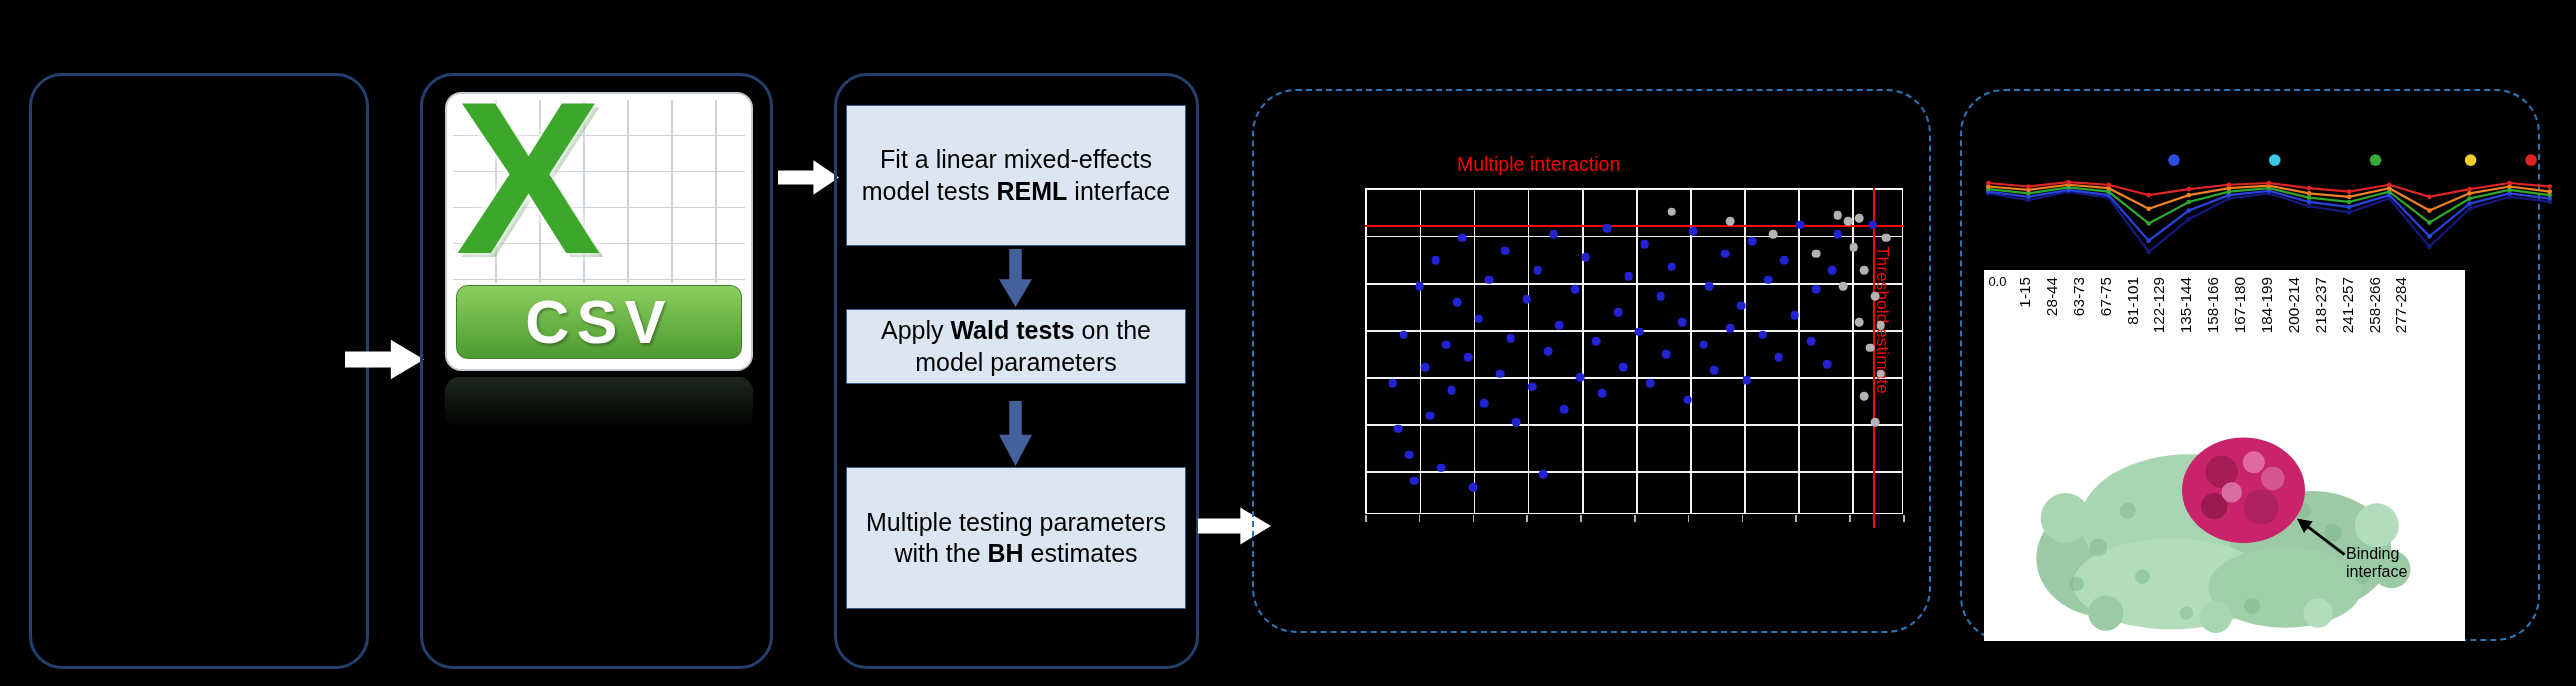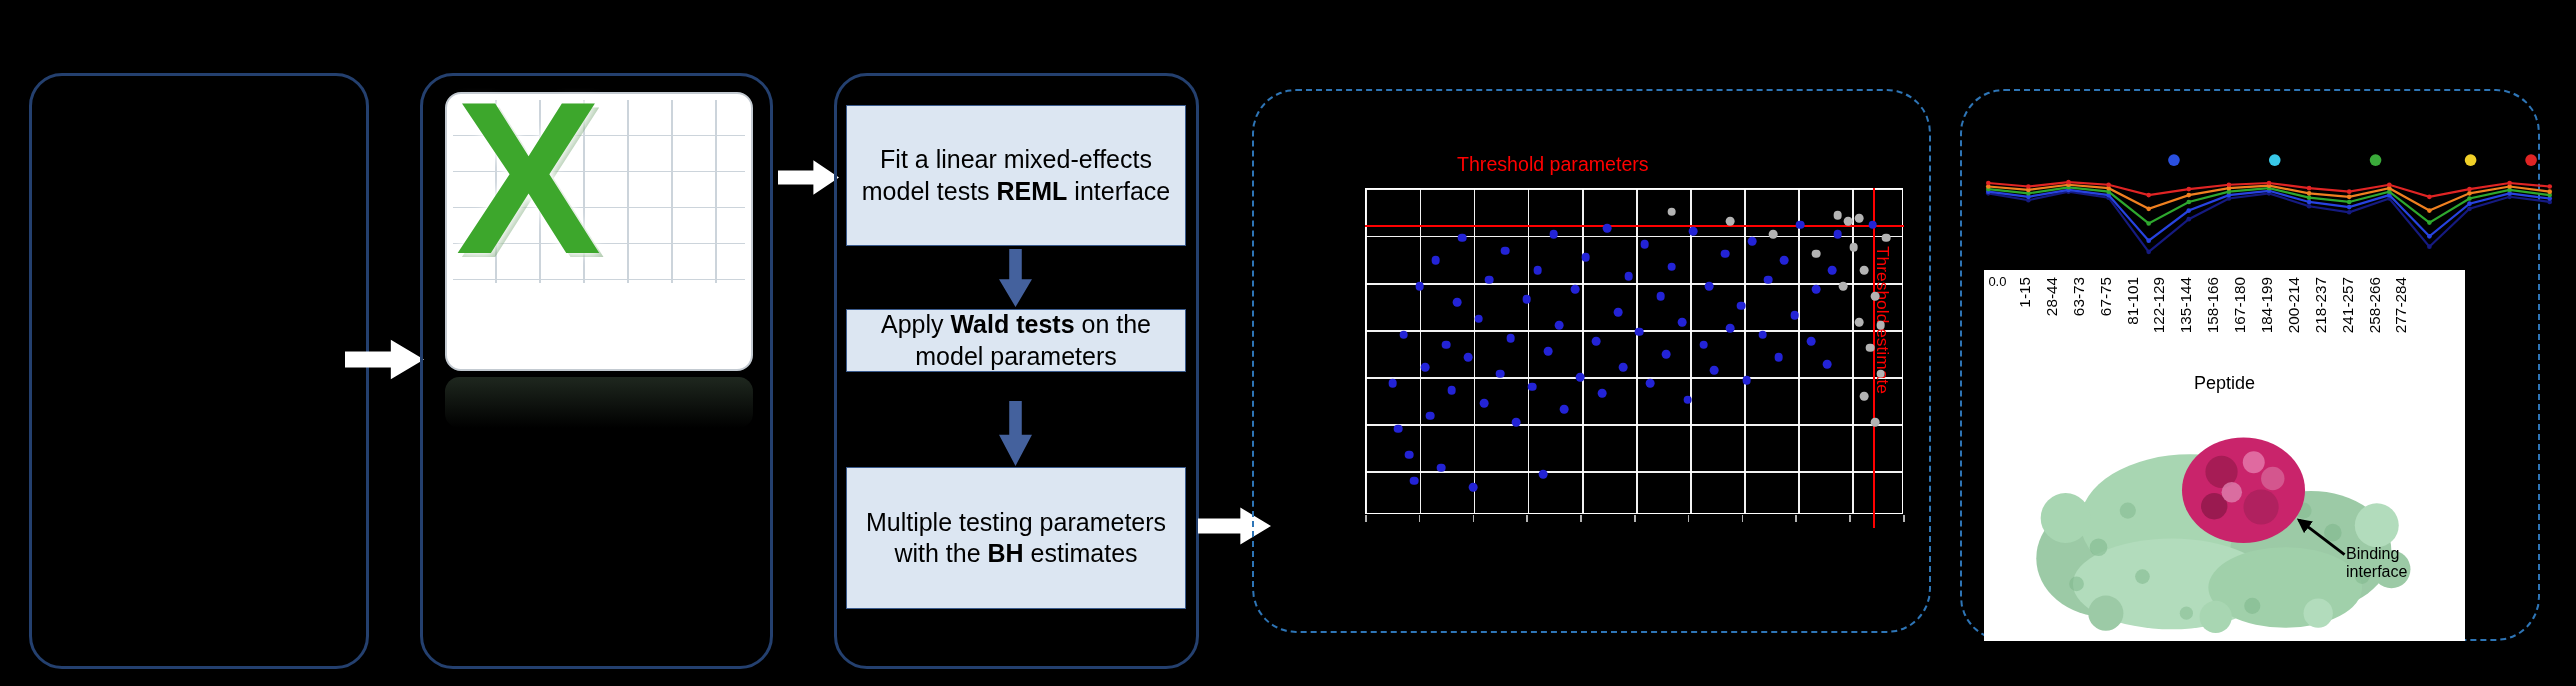--- a/index.html
+++ b/index.html
@@ -12,21 +12,21 @@
   #panel3{left:834px;top:73px;width:365px;height:596px;}
   #panel4{left:1252px;top:89px;width:679px;height:544px;}
   #panel5{left:1960px;top:89px;width:580px;height:552px;}
   .h-arrow{position:absolute;background:#fff;clip-path:polygon(0 33%,58% 33%,58% 8%,100% 50%,58% 92%,58% 67%,0 67%);}
   #arrow1{left:345px;top:336px;width:79px;height:47px;}
   #arrow2{left:778px;top:157px;width:61px;height:41px;}
   #arrow3{left:1198px;top:504px;width:73px;height:44px;}
   .step-box{position:absolute;left:846px;width:340px;background:#dce6f2;border:1.5px solid #3a5a8c;color:#000;
     font-size:25px;line-height:1.25;display:flex;align-items:center;justify-content:center;text-align:center;padding:5.8px 10.2px;}
   #box1{top:105px;height:141px;}
-  #box2{top:309px;height:63px;}
+  #box2{top:309px;height:75px;}
   #box3{top:467px;height:142px;}
   .v-arrow{position:absolute;left:999px;width:33px;background:#44619d;clip-path:polygon(31% 0,69% 0,69% 52%,100% 52%,50% 100%,0 52%,31% 52%);}
   #varrow1{top:249px;height:58px;}
   #varrow2{top:401px;height:65px;}
   
   .csv-icon{position:absolute;left:445px;top:92px;width:308px;height:279px;background:#fff;border:2.2px solid #c3cad1;border-radius:16px;box-shadow:0 4.4px 13px rgba(0,0,0,.5);}
   .csv-grid{position:absolute;left:5.8px;right:5.8px;top:5.8px;height:183px;
     background:repeating-linear-gradient(to right,transparent 0,transparent 42px,#ccd4db 42px,#ccd4db 44px),
                repeating-linear-gradient(to bottom,transparent 0,transparent 35px,#ccd4db 35px,#ccd4db 36px);}
   .csv-x{position:absolute;left:8.7px;top:-25px;font-size:218px;font-weight:bold;color:#3da72c;line-height:1;
@@ -63,20 +63,21 @@
 <body>
 
 <div class="panel solid" id="panel1"></div>
 
 <div class="h-arrow" id="arrow1"></div>
 
 <div class="panel solid" id="panel2"></div>
 <div class="csv-icon">
   <div class="csv-grid"></div>
   <div class="csv-x">X</div>
+  <div class="csv-banner">CSV</div>
 </div>
 <div class="csv-reflection"></div>
 
 <div class="h-arrow" id="arrow2"></div>
 
 <div class="panel solid" id="panel3"></div>
 <div class="step-box" id="box1">
   <div><span>Fit a linear mixed-effects model tests </span><b>REML</b><span> interface</span></div>
 </div>
 <div class="v-arrow" id="varrow1"></div>
@@ -84,21 +85,21 @@
   <div><span>Apply </span><b>Wald tests</b><span> on the model parameters</span></div>
 </div>
 <div class="v-arrow" id="varrow2"></div>
 <div class="step-box" id="box3">
   <div><span>Multiple testing parameters with the </span><b>BH</b><span> estimates</span></div>
 </div>
 
 <div class="h-arrow" id="arrow3"></div>
 
 <div class="panel dashed" id="panel4"></div>
-<div class="scatter-title">Threshold parameters</div>
+<div class="scatter-title">Multiple interaction</div>
 <div id="scatter-plot">
   <div id="th-h" class="th-line-h" style="top: 11%;"></div>
   <div id="th-v" class="th-line-v" style="left: 94.5%;"></div>
   <div id="scatter-dots">
       <div class="dot" style="left: 5%; top: 60%; background: rgb(35, 35, 214);"></div>
       <div class="dot" style="left: 6%; top: 74%; background: rgb(35, 35, 214);"></div>
       <div class="dot" style="left: 7%; top: 45%; background: rgb(35, 35, 214);"></div>
       <div class="dot" style="left: 8%; top: 82%; background: rgb(35, 35, 214);"></div>
       <div class="dot" style="left: 9%; top: 90%; background: rgb(35, 35, 214);"></div>
       <div class="dot" style="left: 10%; top: 30%; background: rgb(35, 35, 214);"></div>
@@ -300,21 +301,20 @@
       <span style="left: 193px;">135-144</span>
       <span style="left: 220px;">158-166</span>
       <span style="left: 247px;">167-180</span>
       <span style="left: 274px;">184-199</span>
       <span style="left: 301px;">200-214</span>
       <span style="left: 328px;">218-237</span>
       <span style="left: 355px;">241-257</span>
       <span style="left: 382px;">258-266</span>
       <span style="left: 408px;">277-284</span>
     </div>
-  <div class="xlabel">Peptide</div>
   <svg id="protein-svg" viewBox="0 0 620 320">
     <defs>
       <marker id="ah" viewBox="0 0 10 10" refX="8" refY="5" markerWidth="5" markerHeight="5" orient="auto">
         <path d="M0,0 L10,5 L0,10 z" fill="#000"></path>
       </marker>
     </defs>
     <g>
       <ellipse cx="150" cy="215" rx="95" ry="80" fill="#9ccaa6"></ellipse>
       <ellipse cx="265" cy="165" rx="150" ry="92" fill="#a8d6b2"></ellipse>
       <ellipse cx="430" cy="205" rx="110" ry="82" fill="#9ccaa6"></ellipse>

